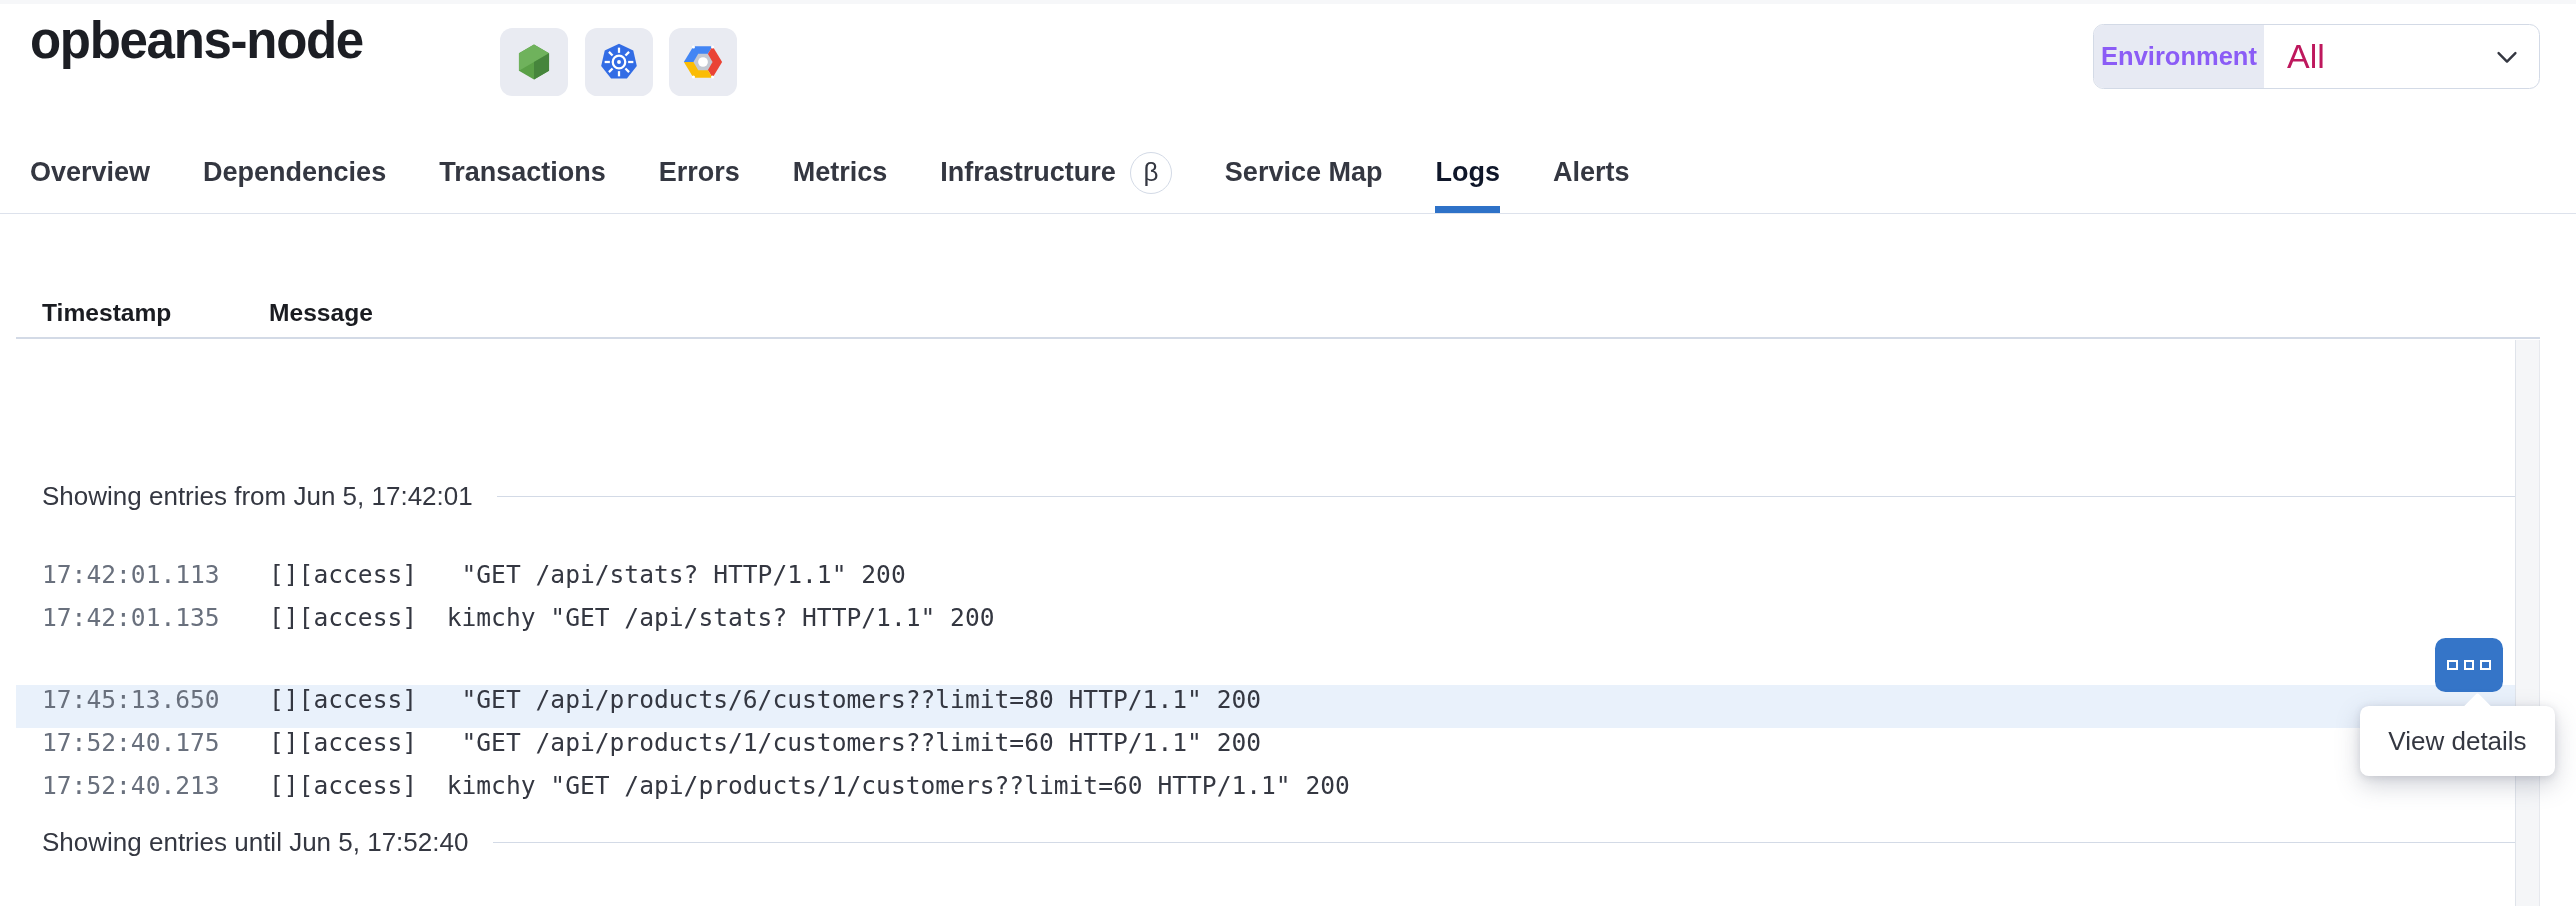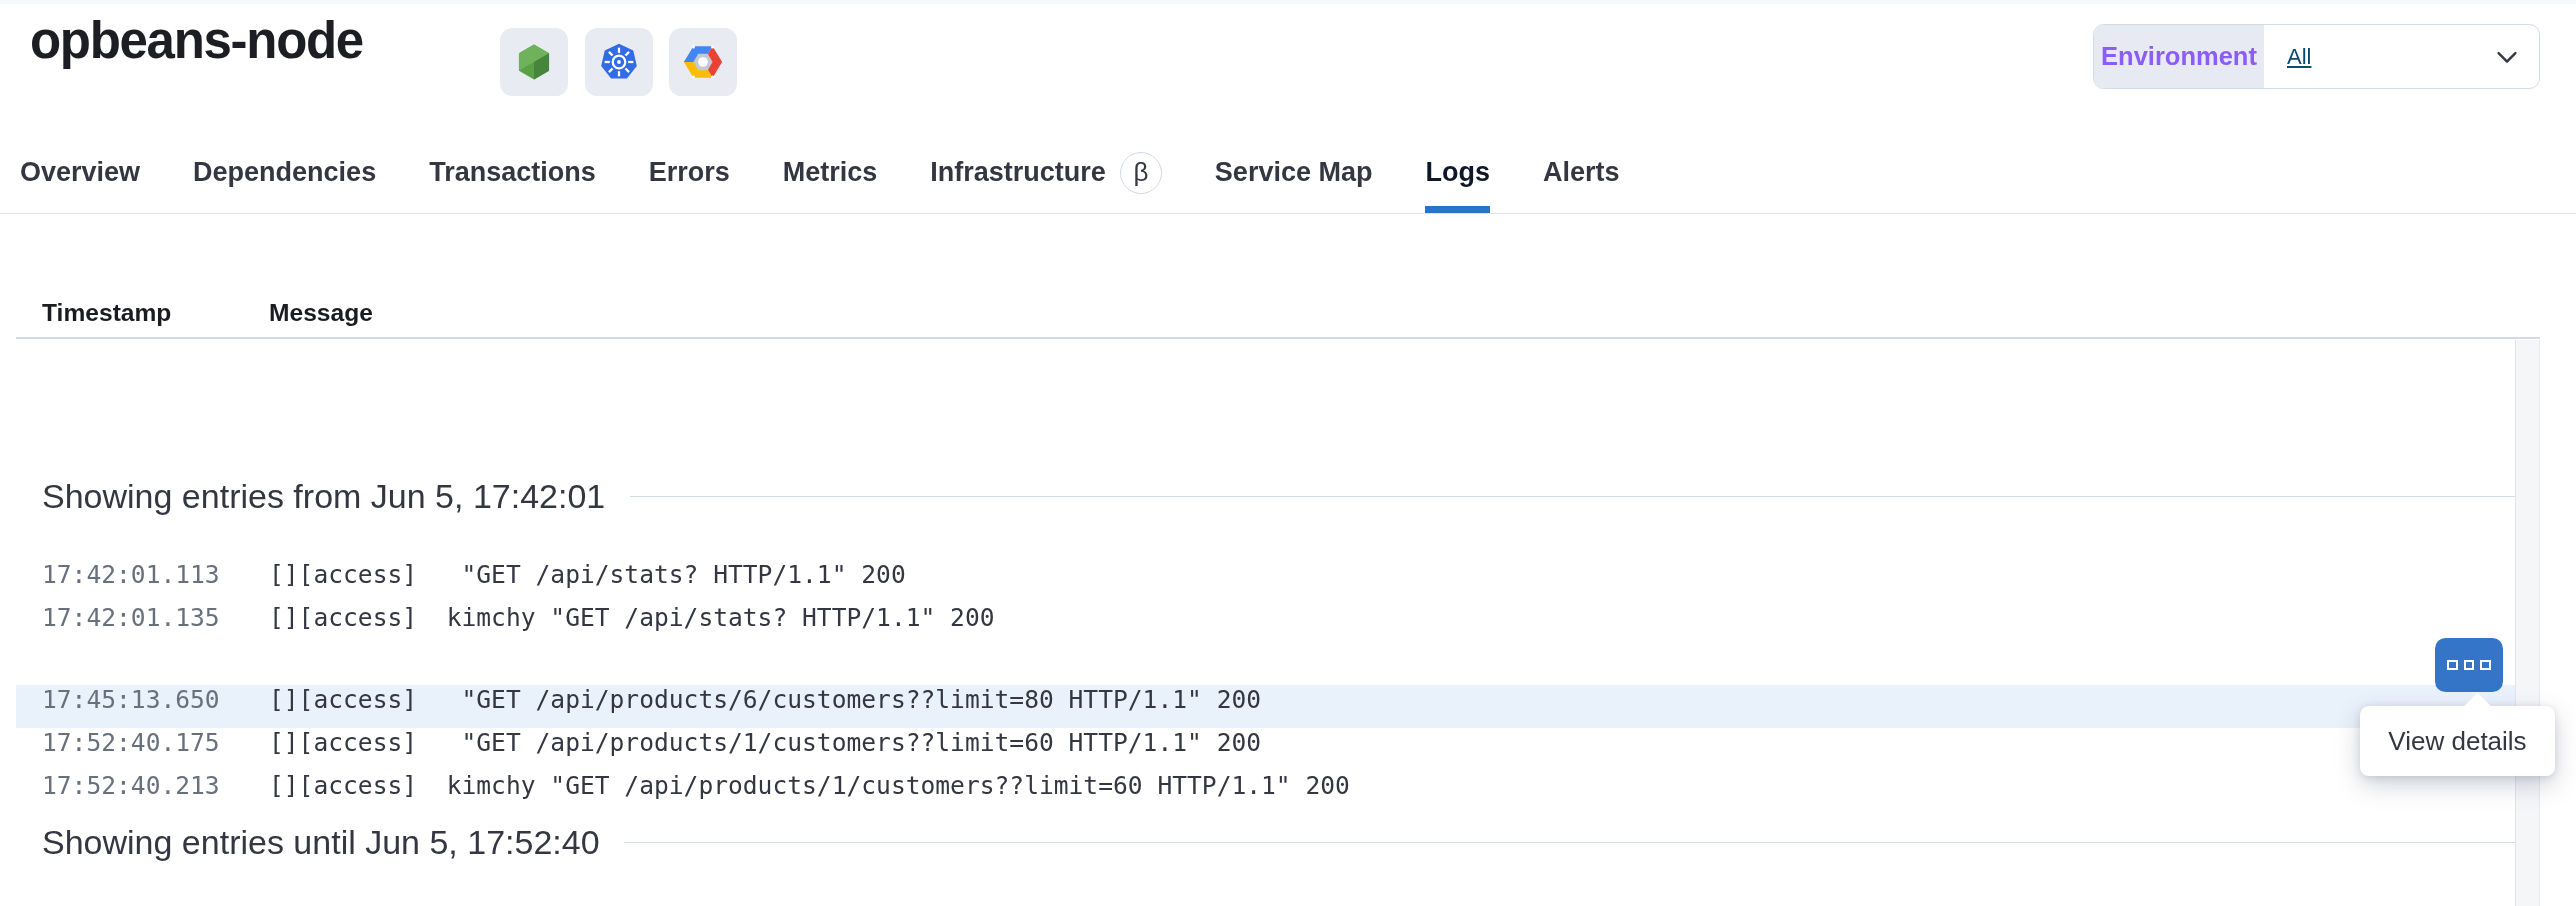--- a/index.html
+++ b/index.html
@@ -14,44 +14,44 @@
   .badges { position:absolute; left:500px; top:28px; display:flex; gap:16.7px; }
   .badge { width:68px; height:68px; border-radius:12.3px; background:#e9ebf2;
     display:flex; align-items:center; justify-content:center; }
 
   .env { position:absolute; left:2093px; top:24px; width:447px; height:65px;
     border:1.8px solid #d3dae6; border-radius:10.5px; background:#fff;
     display:flex; align-items:stretch; overflow:hidden; cursor:pointer; }
   .env-label { width:170px; background:#e7eaf3; display:flex; align-items:center;
     justify-content:center; font-size:25.5px; font-weight:700; color:#8b5cf6; }
   .env-value { flex:1; display:flex; align-items:center; padding-left:23px;
-    font-size:22px; color:#0c4a6e;text-decoration:underline; }
+    font-size:34px; color:#be185d; }
   .env-chevron { position:absolute; right:17.6px; top:50%; transform:translateY(-50%); }
 
   
   .tabs { position:absolute; left:0; top:132px; width:2576px; height:82px;
     border-bottom:1.8px solid #dde2ec; display:flex; align-items:center; gap:53px;
-    padding-left:20px; }
+    padding-left:30px; }
   .tab { position:relative; height:100%; display:flex; align-items:center; gap:14px;
     font-size:27px; font-weight:700; color:#343741; cursor:pointer; white-space:nowrap; }
   .tab.active { color:#0f172a; }
   .tab.active::after { content:""; position:absolute; left:0; right:0; bottom:0;
     height:7px; background:#2e72c8; }
   .beta { width:42px; height:42px; border-radius:50%; border:1.8px solid #d3dae6;
     display:flex; align-items:center; justify-content:center; font-size:26px;
     font-weight:400; color:#343741; background:#fff; }
 
   
   .thead-cell { position:absolute; top:299px; font-size:24.6px; font-weight:700; color:#1a1c21; }
   .thead-timestamp { left:42px; }
   .thead-message  { left:269px; }
   .thead-border { position:absolute; left:16px; top:337px; width:2524px; height:1.8px; background:#d3dae6; }
 
   .range-row { position:absolute; left:42px; width:2474px; height:35px;
-    display:flex; align-items:center; font-size:34px; color:#343741; white-space:nowrap; }
+    display:flex; align-items:center; font-size:26px; color:#343741; white-space:nowrap; }
   .range-from  { top:479px; }
   .range-until { top:825px; }
   .range-row .rule { flex:1; height:1.8px; background:#d3dae6; margin-left:24.6px; }
 
   .log-rows { position:absolute; left:16px; top:560px; width:2500px;
     font-family:"DejaVu Sans Mono", monospace; font-size:24.6px; }
   .log-row { height:43px; display:flex; align-items:flex-start; padding-left:26px;
     white-space:pre; cursor:pointer; }
   .log-row.highlighted { background:#e9f1fb;margin-top:39px; }
   .ts  { flex:none; width:227px; color:#69707d; }

